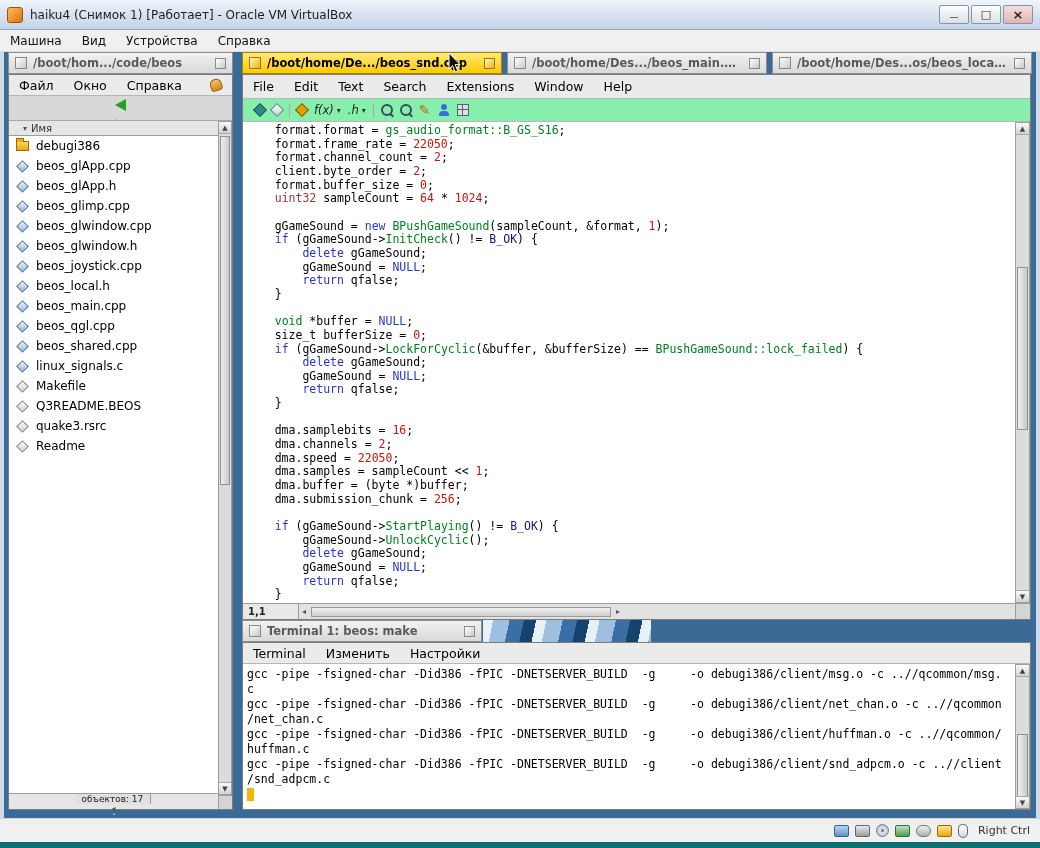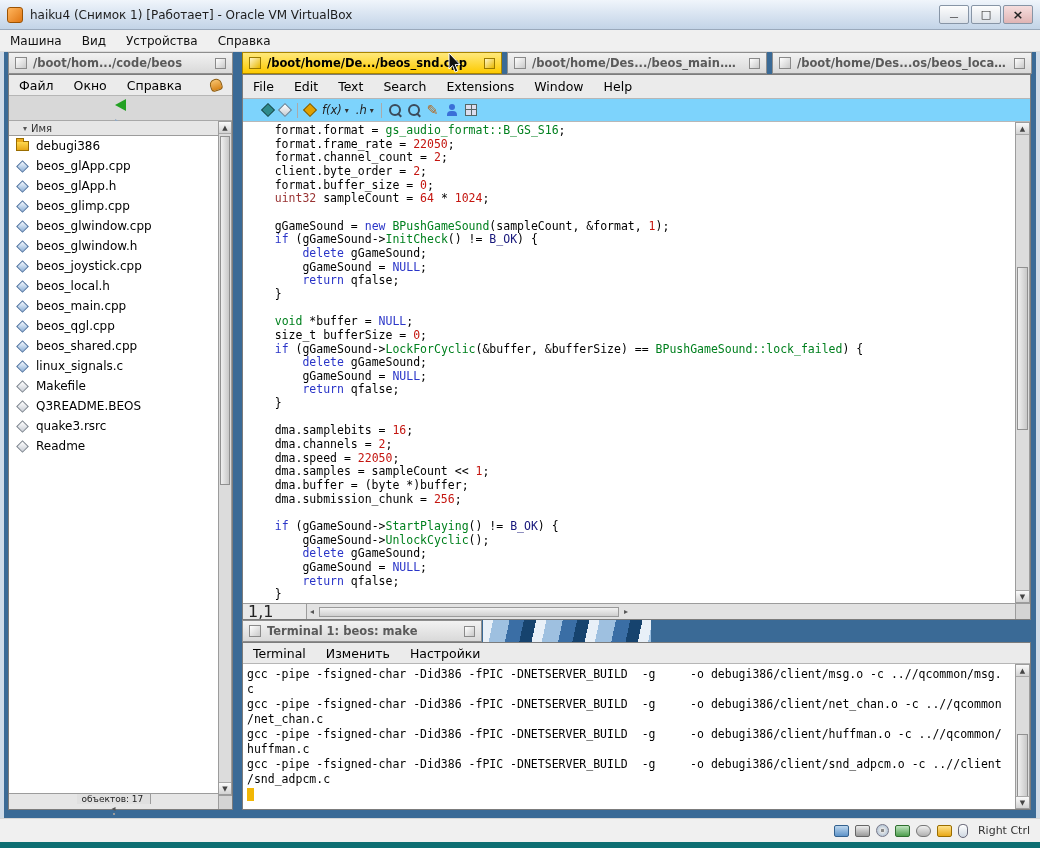--- a/index.html
+++ b/index.html
@@ -82,22 +82,22 @@
   .vscroll .arr { height:12px; display:flex; align-items:center; justify-content:center;
     font-size:7px; color:#444; background:linear-gradient(#fafafa,#d2d2d2); border-bottom:1px solid #a8a8a8; }
   .vscroll .arr.bottom { position:absolute; bottom:0; left:0; right:0; border-top:1px solid #a8a8a8; border-bottom:none; }
   .vthumb { position:absolute; left:1px; right:1px; background:linear-gradient(90deg,#f0f0f0,#c8c8c8); border:1px solid #909090; }
 
   
   .editor-tabs { position:absolute; left:238px; top:0; width:790px; height:22px; display:flex; gap:5px; }
   .etab { width:260px; flex:none; }
   .editor-body { left:238px; top:22px; width:789px; height:546px; background:#fff; }
   .editor-menubar { height:24px; }
-  .editor-toolbar { position:absolute; left:0; right:0; top:24px; height:23px; background:#7dd3fc;
-    border-bottom:1px solid #b8b8b8; display:flex; align-items:center; gap:7px; padding:0 20px; }
+  .editor-toolbar { position:absolute; left:0; right:0; top:24px; height:23px; background:#86efac;
+    border-bottom:1px solid #b8b8b8; display:flex; align-items:center; gap:7px; padding:0 12px; }
   .tb-sep { width:1px; height:15px; background:#aaa; }
   .tb-icon { display:inline-flex; align-items:center; justify-content:center; font-size:11px; color:#222; position:relative; }
   .tb-diamond { width:10px; height:10px; transform:rotate(45deg); background:var(--c,#888); border:1px solid rgba(0,0,0,.45); }
   .tb-diamond-outline { width:10px; height:10px; transform:rotate(45deg); background:linear-gradient(135deg,#fff,#c8cdd4); border:1px solid #77808c; }
   .tb-popup { font-style:italic; font-size:11.5px; }
   .dd-arrow { font-size:8px; margin-left:3px; font-style:normal; color:#333; }
   .tb-magnifier { width:12px; height:12px; }
   .tb-magnifier::before { content:""; width:8px; height:8px; border:2px solid #3a4a5a; border-radius:50%; position:absolute; top:0; left:0; }
   .tb-magnifier::after { content:""; width:5px; height:2px; background:#3a4a5a; position:absolute; bottom:0; right:-1px; transform:rotate(45deg); }
   .tb-pencil::before { content:"✎"; font-size:14px; color:#b5651d; }
@@ -110,22 +110,22 @@
   .code-line { height:13.66px; line-height:13.66px; font:11.5px "DejaVu Sans Mono","Liberation Mono",monospace; white-space:pre; }
   .s-p { color:#000; }
   .s-k { color:#2a35c8; }
   .s-t { color:#00801e; }
   .s-n { color:#c4150f; }
   .s-m { color:#993333; }
   .s-c { color:#15157a; }
   .editor-vscroll { top:47px; right:0; bottom:16px; width:15px; }
   .editor-hbar { position:absolute; left:0; right:0; bottom:0; height:16px; background:#e2e2e2;
     border-top:1px solid #9c9c9c; display:flex; align-items:center; }
-  .pos-box { width:64px; height:100%; background:#e8e8e8; border-right:1px solid #9c9c9c;
-    font-size:16px; color:#222; display:flex; align-items:center; padding-left:5px; }
+  .pos-box { width:56px; height:100%; background:#e8e8e8; border-right:1px solid #9c9c9c;
+    font-size:10px; color:#222; display:flex; align-items:center; padding-left:5px;font-weight:bold; }
   .editor-hbar .hthumb { flex:none; width:300px; }
   .corner { width:15px; height:100%; margin-left:auto; background:#d4d4d4; border-left:1px solid #9c9c9c; }
 
   
   .terminal-tab { position:absolute; left:238px; top:568px; width:240px; }
   .desk-stripes { position:absolute; left:479px; top:568px; width:168px; height:22px;
     background:repeating-linear-gradient(102deg,#e8f0f8 0 10px,#9ec0e0 10px 26px,#3a6ea5 26px 40px,#16436e 40px 52px); }
   .terminal-body { left:238px; top:590px; width:789px; height:168px; background:#fff; }
   .terminal-menubar { height:21px; }
   .terminal-content { position:absolute; left:0; right:15px; top:21px; bottom:0; background:#fff; overflow:hidden; padding:3px 4px; }

